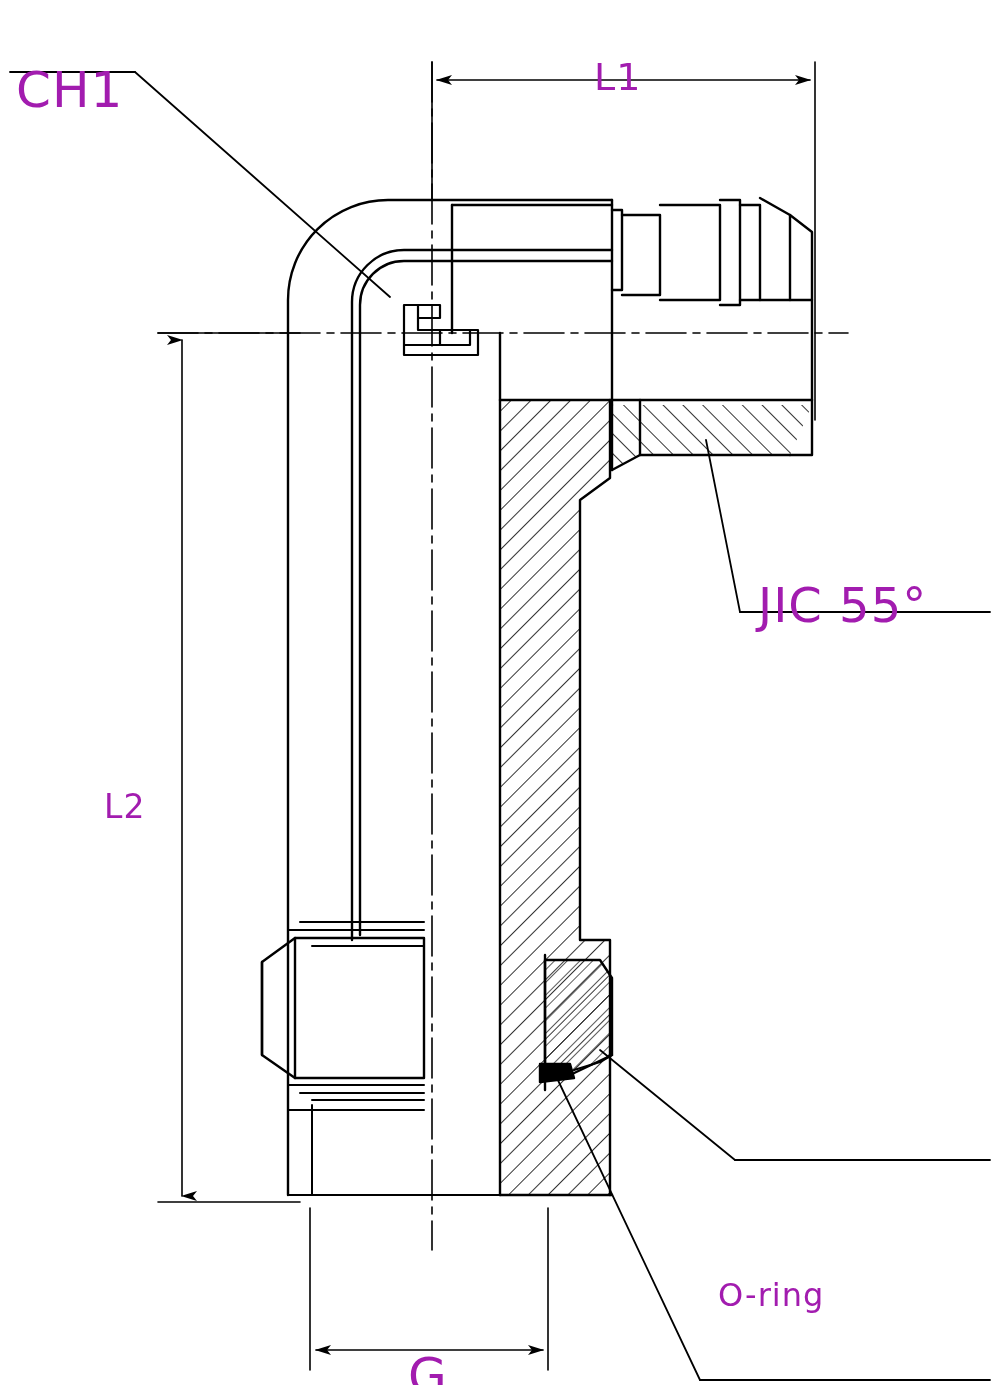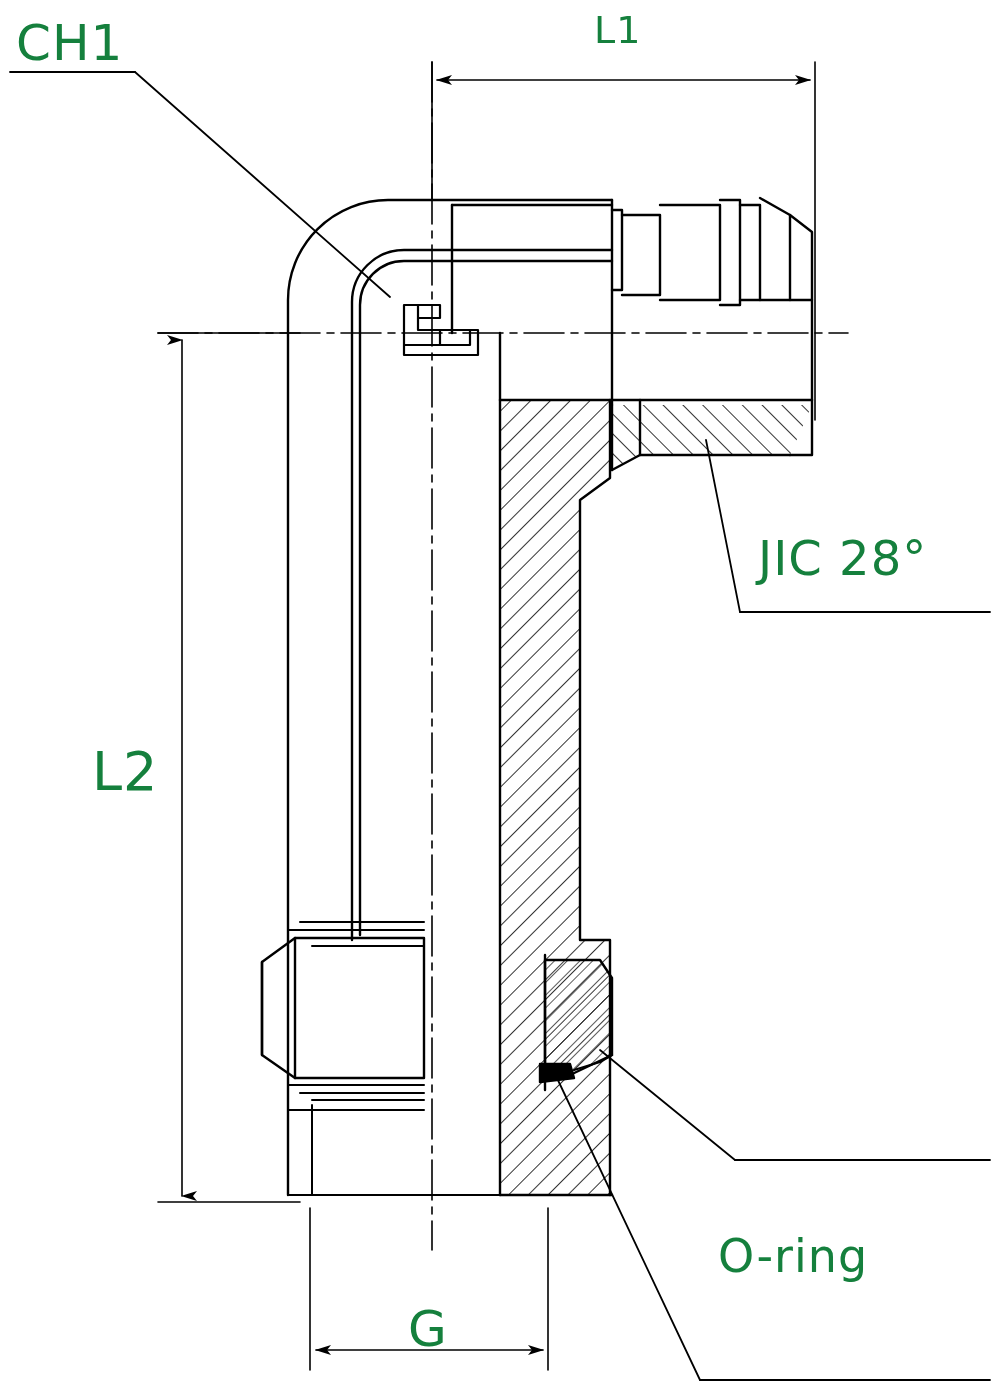--- a/index.html
+++ b/index.html
@@ -15,24 +15,25 @@
     font-family: "DejaVu Sans", sans-serif;
     overflow: hidden;
   }
   #sheet svg {
     position: absolute;
     left: 0;
     top: 0;
   }
   .lbl {
     position: absolute;
-    color: #15803d;
+    color: #a21caf;
     font-family: "DejaVu Sans", sans-serif;
     white-space: nowrap;
     letter-spacing: 1px;
+    margin-top: 47px;
   }
 </style>
 </head>
 <body>
 
 <div id="sheet">
 
   <svg width="1000" height="1385" viewBox="0 0 1000 1385">
     <defs>
       <marker id="arrH" markerWidth="16" markerHeight="10" refX="15" refY="5" orient="auto" markerUnits="userSpaceOnUse">
@@ -180,22 +181,22 @@
         <line x1="700" y1="1380" x2="990" y2="1380"></line>
         <line x1="700" y1="1380" x2="556" y2="1076"></line>
       </g>
     </g>
   </svg>
 
   <div class="lbl" style="left:16px; top:14px; font-size:50px;">CH1</div>
 
   <div class="lbl" style="left:594px; top:8px; font-size:38px;">L1</div>
 
-  <div class="lbl" style="left:92px; top:740px; font-size:54px;">L2</div>
-
-  <div class="lbl" style="left:758px; top:530px; font-size:48px;">JIC  28°</div>
+  <div class="lbl" style="left:104px; top:740px; font-size:33px;">L2</div>
+
+  <div class="lbl" style="left:758px; top:530px; font-size:48px;">JIC  55°</div>
 
 
   <div class="lbl" style="left:408px; top:1300px; font-size:50px;">G</div>
 
-  <div class="lbl" style="left:718px; top:1229px; font-size:46px;text-align:right;">O-ring</div>
+  <div class="lbl" style="left:718px; top:1229px; font-size:32px;text-align:right;">O-ring</div>
 
 </div>
 
 </body></html>

